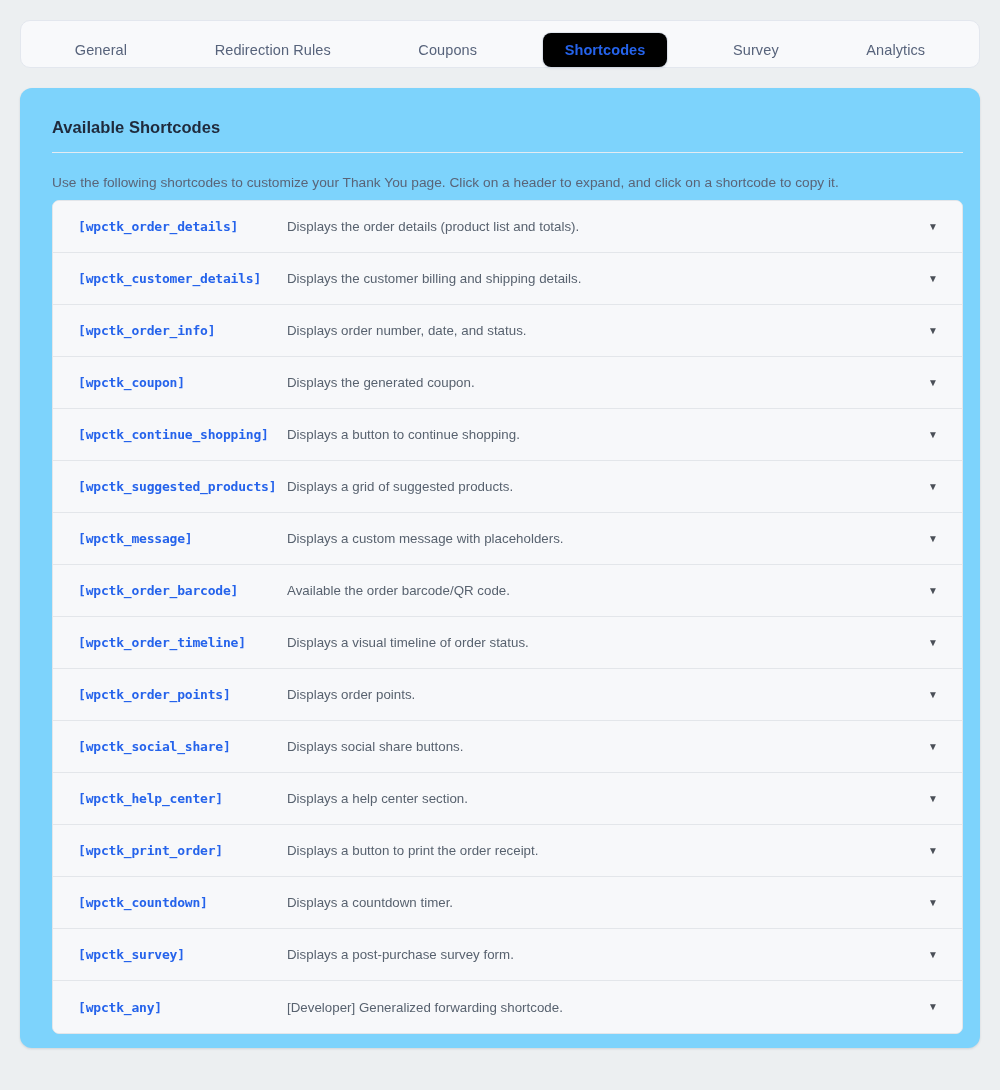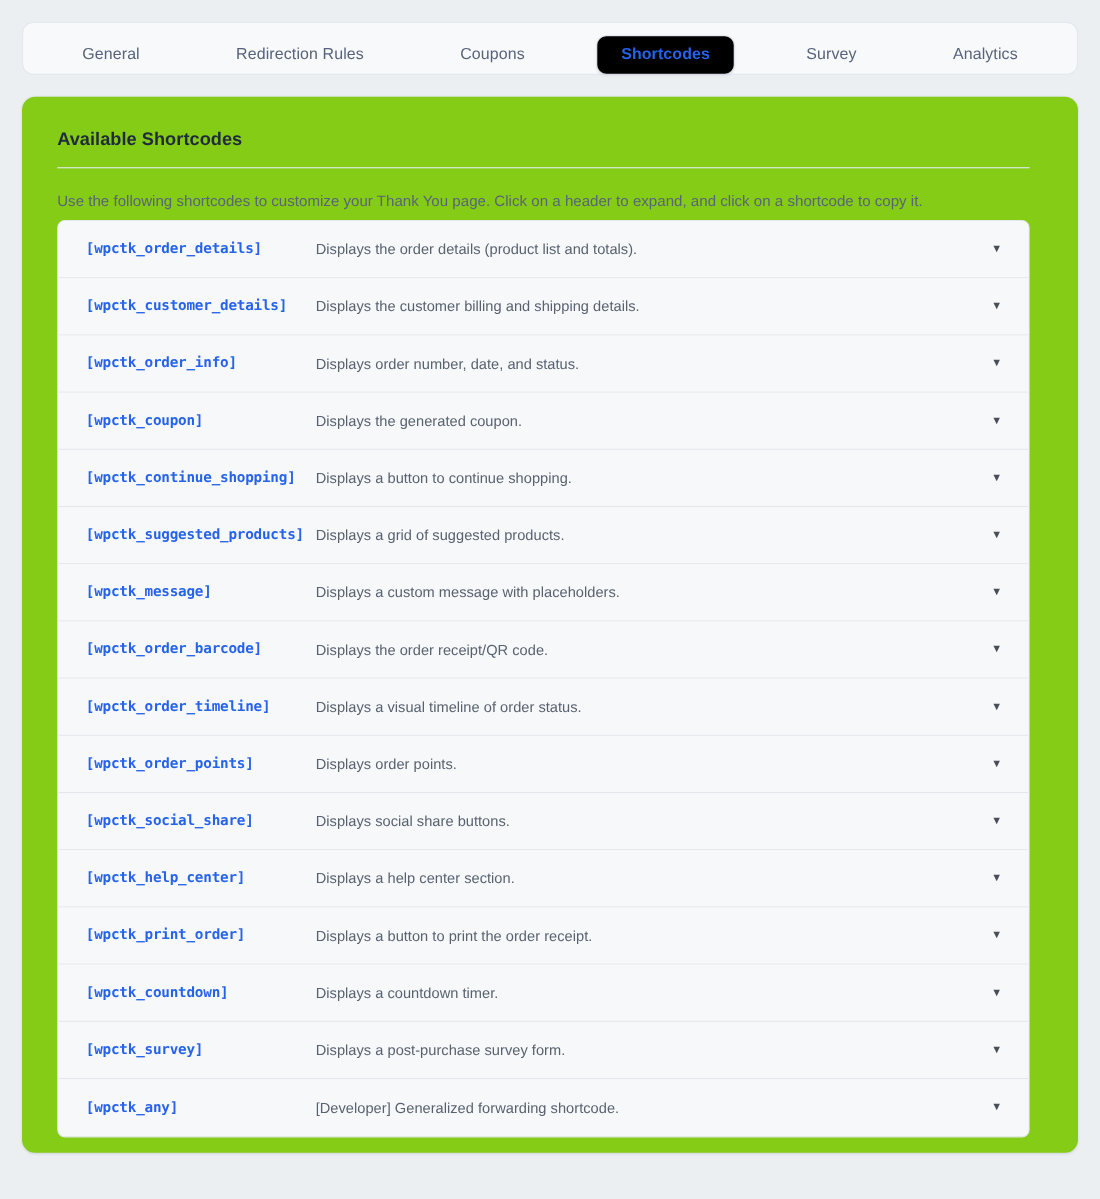--- a/index.html
+++ b/index.html
@@ -51,24 +51,24 @@
   }
 
   
   .card {
     position: absolute;
     left: 20px;
     top: 88px;
     width: 960px;
     height: 960px;
     box-sizing: border-box;
-    background: #84cc16;
+    background: #7dd3fc;
     border-radius: 12px;
     box-shadow: 0 1px 3px rgba(16,24,40,0.07), 0 1px 2px rgba(16,24,40,0.05);
-    padding: 30px 44px 0 32px;
+    padding: 30px 17px 0 32px;
   }
   .card-title {
     font-size: 16.5px;
     font-weight: bold;
     color: #1f2a3c;
     margin: 0;
     letter-spacing: 0.05px;
   }
   .title-divider {
     height: 1px;
@@ -178,21 +178,21 @@
         <div class="sc-desc">Displays a grid of suggested products.</div>
         <div class="sc-caret">▼</div>
       </div>
       <div class="sc-row">
         <div class="sc-code">[wpctk_message]</div>
         <div class="sc-desc">Displays a custom message with placeholders.</div>
         <div class="sc-caret">▼</div>
       </div>
       <div class="sc-row">
         <div class="sc-code">[wpctk_order_barcode]</div>
-        <div class="sc-desc">Displays the order receipt/QR code.</div>
+        <div class="sc-desc">Available the order barcode/QR code.</div>
         <div class="sc-caret">▼</div>
       </div>
       <div class="sc-row">
         <div class="sc-code">[wpctk_order_timeline]</div>
         <div class="sc-desc">Displays a visual timeline of order status.</div>
         <div class="sc-caret">▼</div>
       </div>
       <div class="sc-row">
         <div class="sc-code">[wpctk_order_points]</div>
         <div class="sc-desc">Displays order points.</div>

